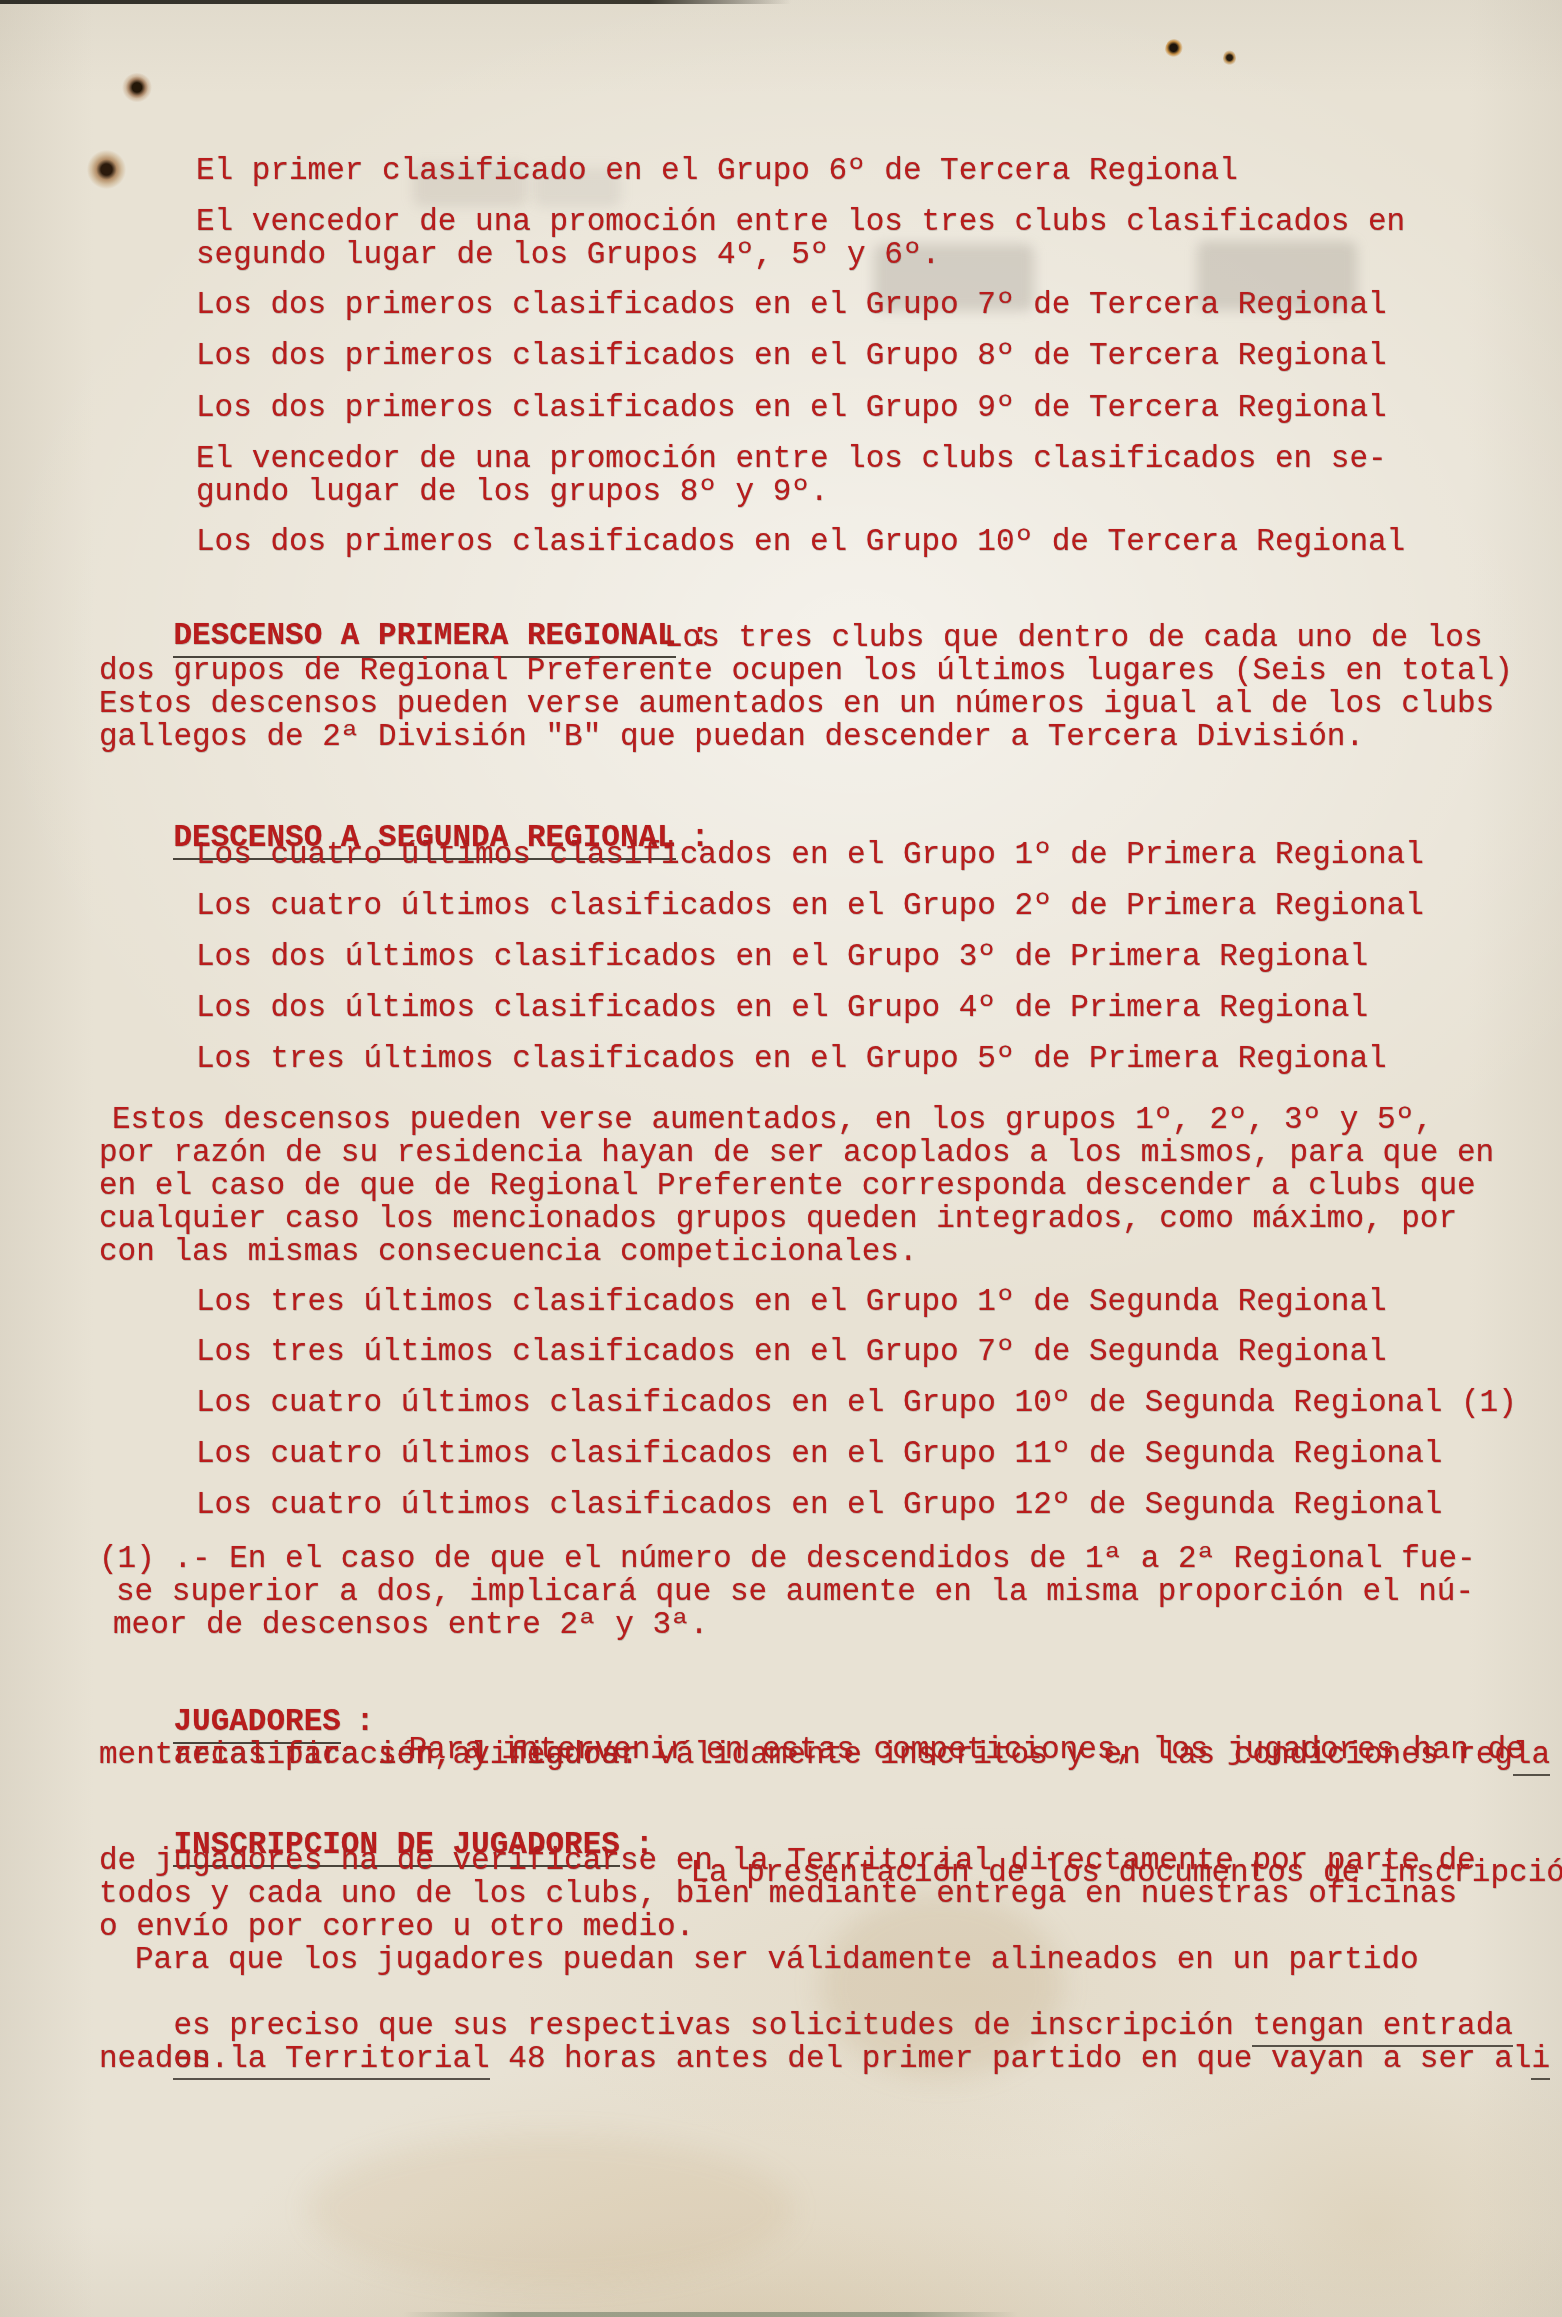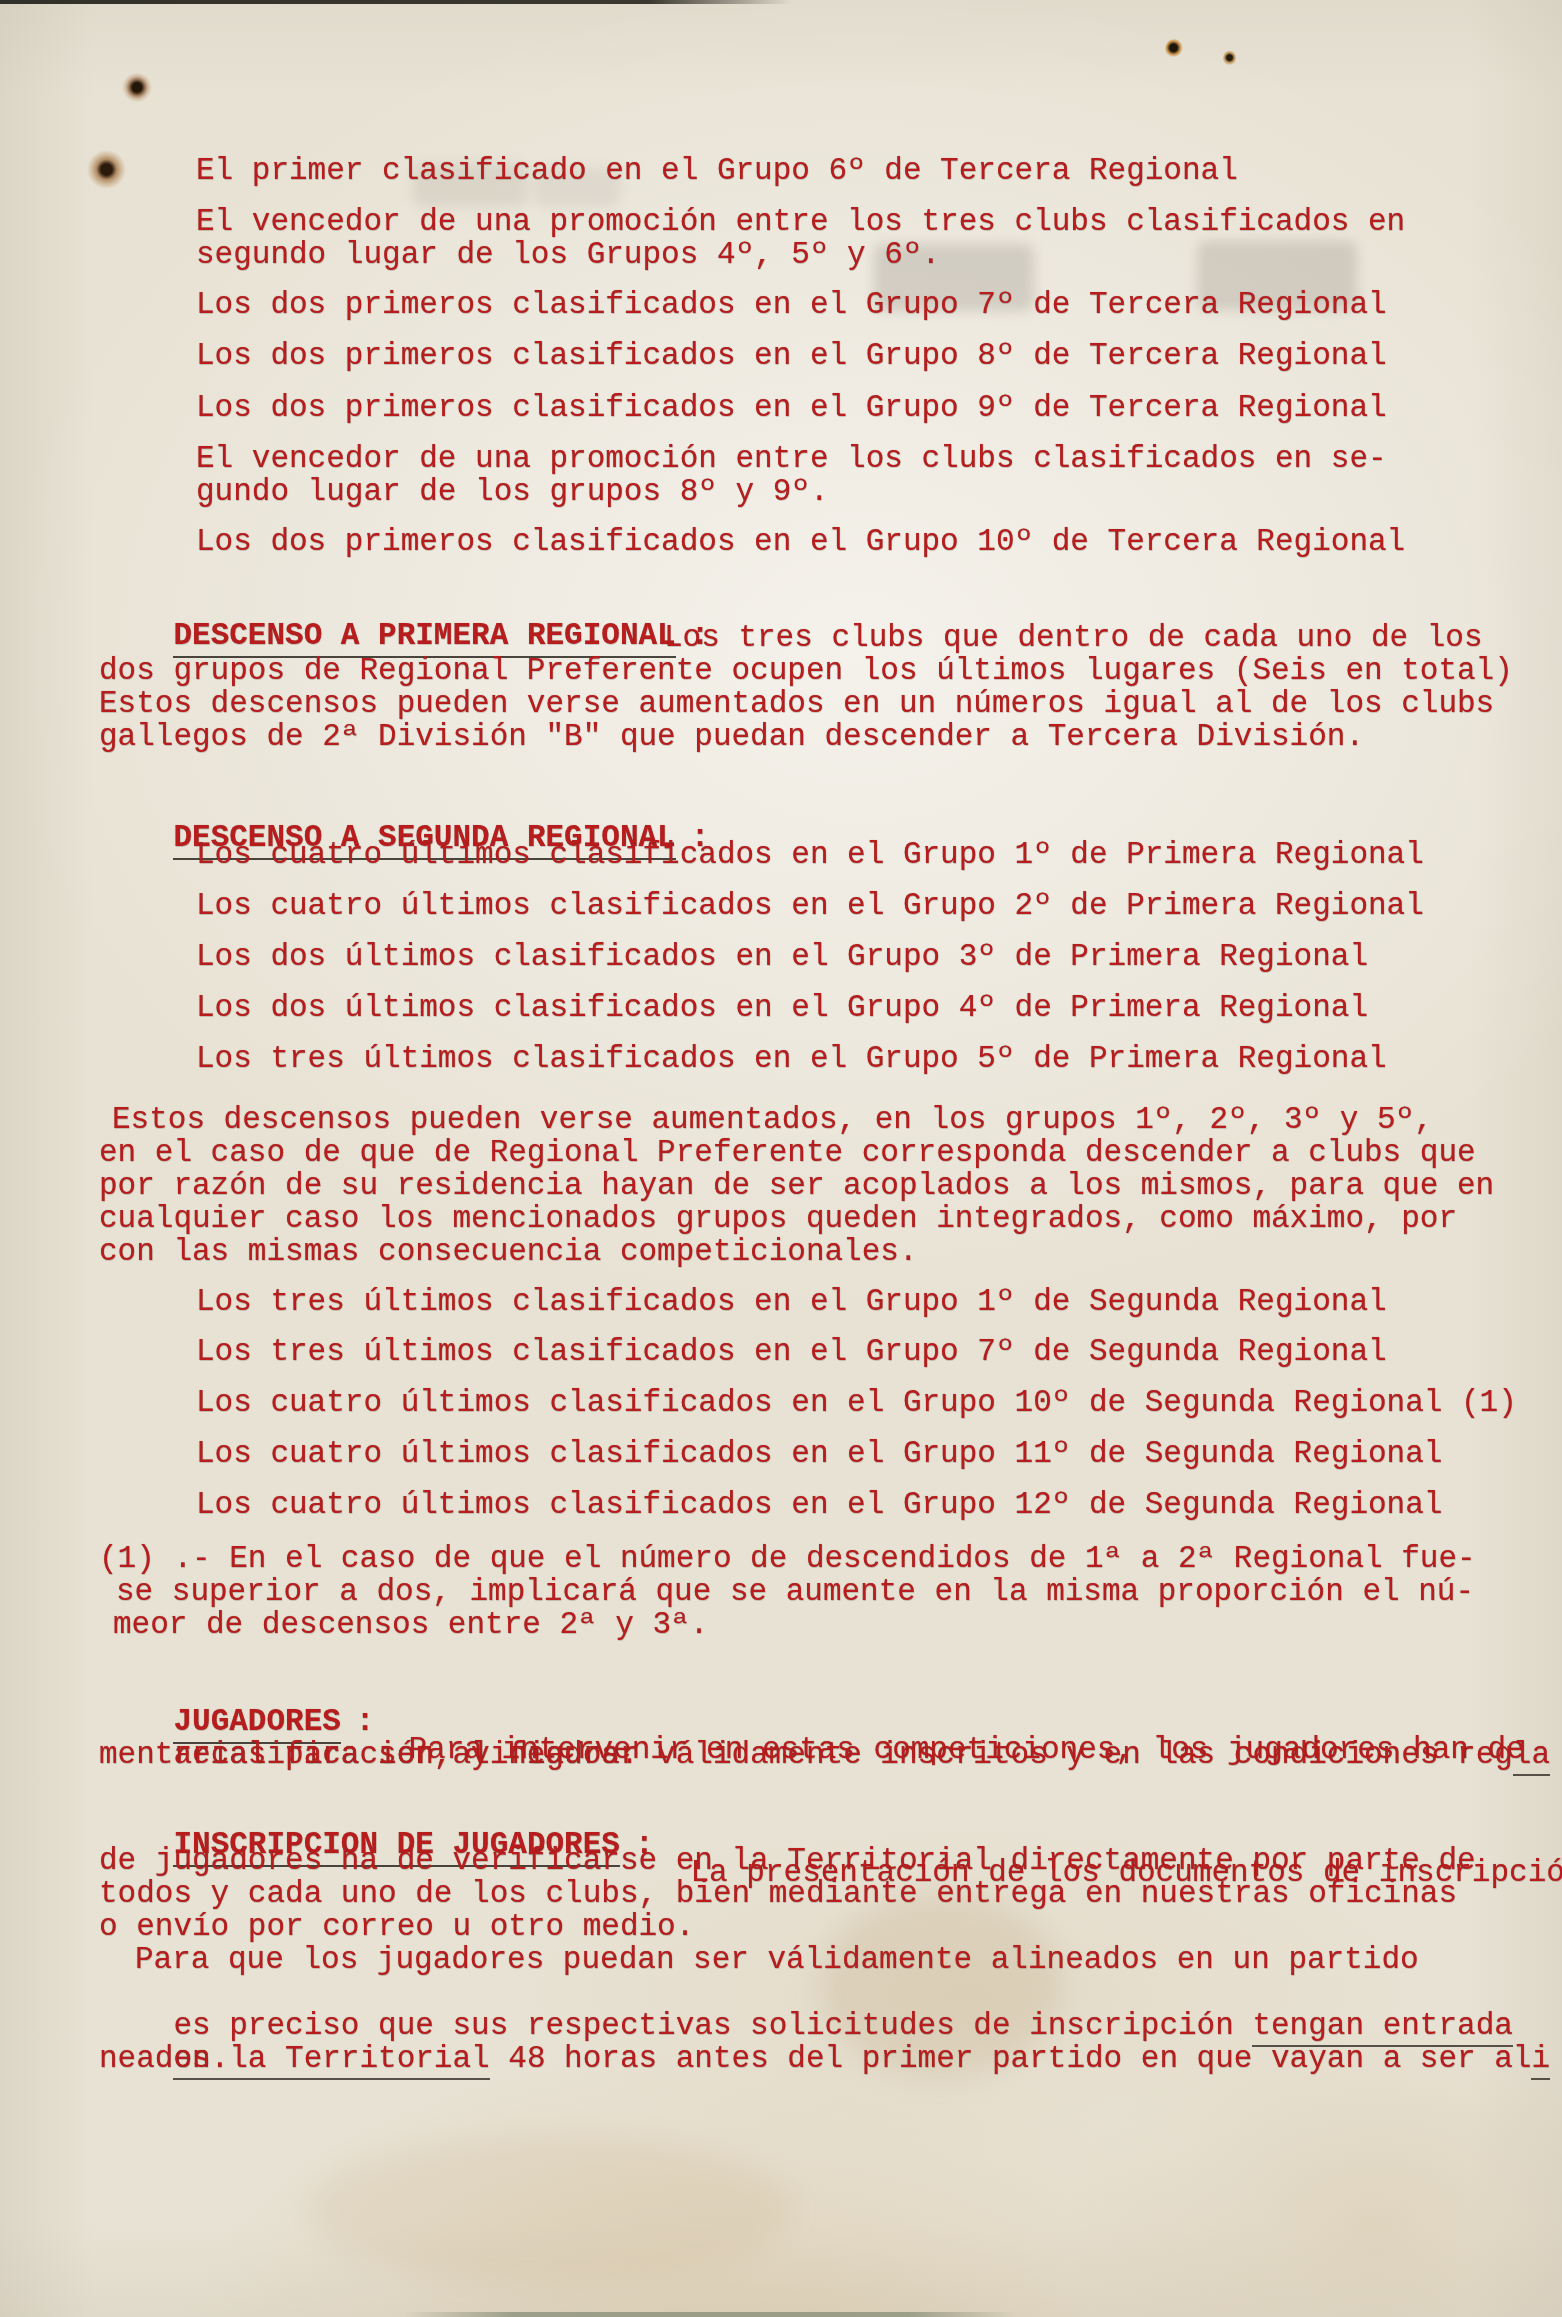--- a/index.html
+++ b/index.html
@@ -90,22 +90,22 @@
 
   <div class="line head" style="margin-top:35px">
     <span class="hu">DESCENSO A SEGUNDA REGIONAL</span><span class="colon">:</span>
   </div>
   <div class="line item" style="margin-top:17px">Los cuatro últimos clasificados en el Grupo 1º de Primera Regional</div>
   <div class="line item" style="margin-top:17.7px">Los cuatro últimos clasificados en el Grupo 2º de Primera Regional</div>
   <div class="line item" style="margin-top:17.7px">Los dos últimos clasificados en el Grupo 3º de Primera Regional</div>
   <div class="line item" style="margin-top:18.6px">Los dos últimos clasificados en el Grupo 4º de Primera Regional</div>
   <div class="line item" style="margin-top:17.7px">Los tres últimos clasificados en el Grupo 5º de Primera Regional</div>
   <div class="line" style="margin-top:28px;margin-left:112px">Estos descensos pueden verse aumentados, en los grupos 1º, 2º, 3º y 5º,</div>
+  <div class="line marg">por razón de su residencia hayan de ser acoplados a los mismos, para que en</div>
   <div class="line marg">en el caso de que de Regional Preferente corresponda descender a clubs que</div>
-  <div class="line marg">por razón de su residencia hayan de ser acoplados a los mismos, para que en</div>
   <div class="line marg">cualquier caso los mencionados grupos queden integrados, como máximo, por</div>
   <div class="line marg">con las mismas consecuencia competicionales.</div>
 
   <div class="line item" style="margin-top:17px">Los tres últimos clasificados en el Grupo 1º de Segunda Regional</div>
   <div class="line item" style="margin-top:17.7px">Los tres últimos clasificados en el Grupo 7º de Segunda Regional</div>
   <div class="line item" style="margin-top:17.7px">Los cuatro últimos clasificados en el Grupo 10º de Segunda Regional (1)</div>
   <div class="line item" style="margin-top:17.7px">Los cuatro últimos clasificados en el Grupo 11º de Segunda Regional</div>
   <div class="line item" style="margin-top:17.7px">Los cuatro últimos clasificados en el Grupo 12º de Segunda Regional</div>
   <div class="line marg" style="margin-top:21.4px">(1) .- En el caso de que el número de descendidos de 1ª a 2ª Regional fue-</div>
   <div class="line" style="margin-left:116px">se superior a dos, implicará que se aumente en la misma proporción el nú-</div>

